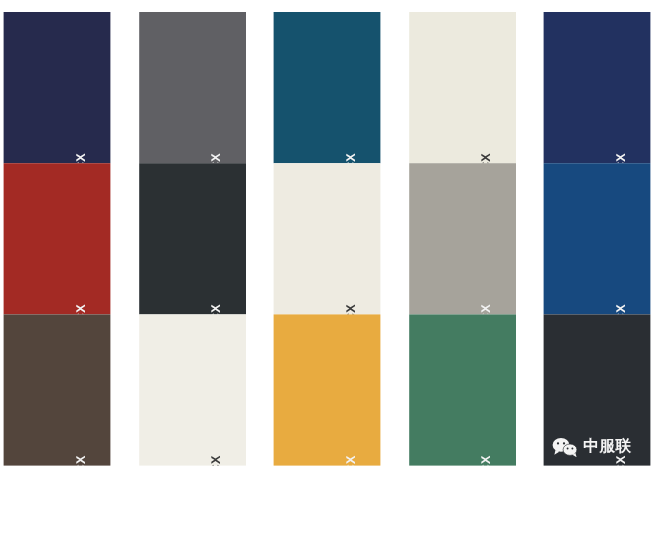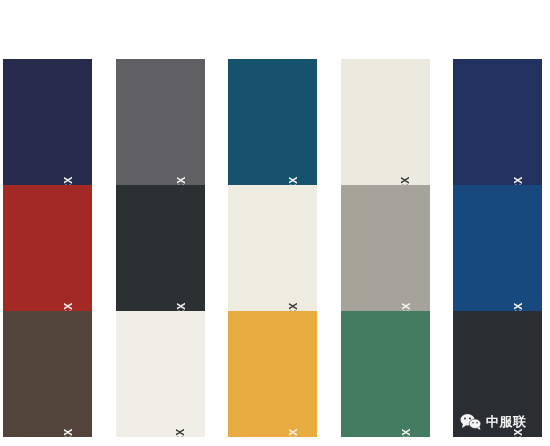--- a/index.html
+++ b/index.html
@@ -15,21 +15,21 @@
   }
   #palette-board {
     position: relative;
     width: 550px;
     height: 446px;
     background: #ffffff;
     box-sizing: border-box;
     padding: 10px 8px 9px 3px;
     display: flex;
     flex-direction: column;
-    justify-content: flex-end;
+    justify-content: flex-start;
   }
   .swatch-row {
     display: flex;
     flex-direction: row;
     justify-content: space-between;
     height: 126px;
   }
   .swatch {
     position: relative;
     width: 89px;

